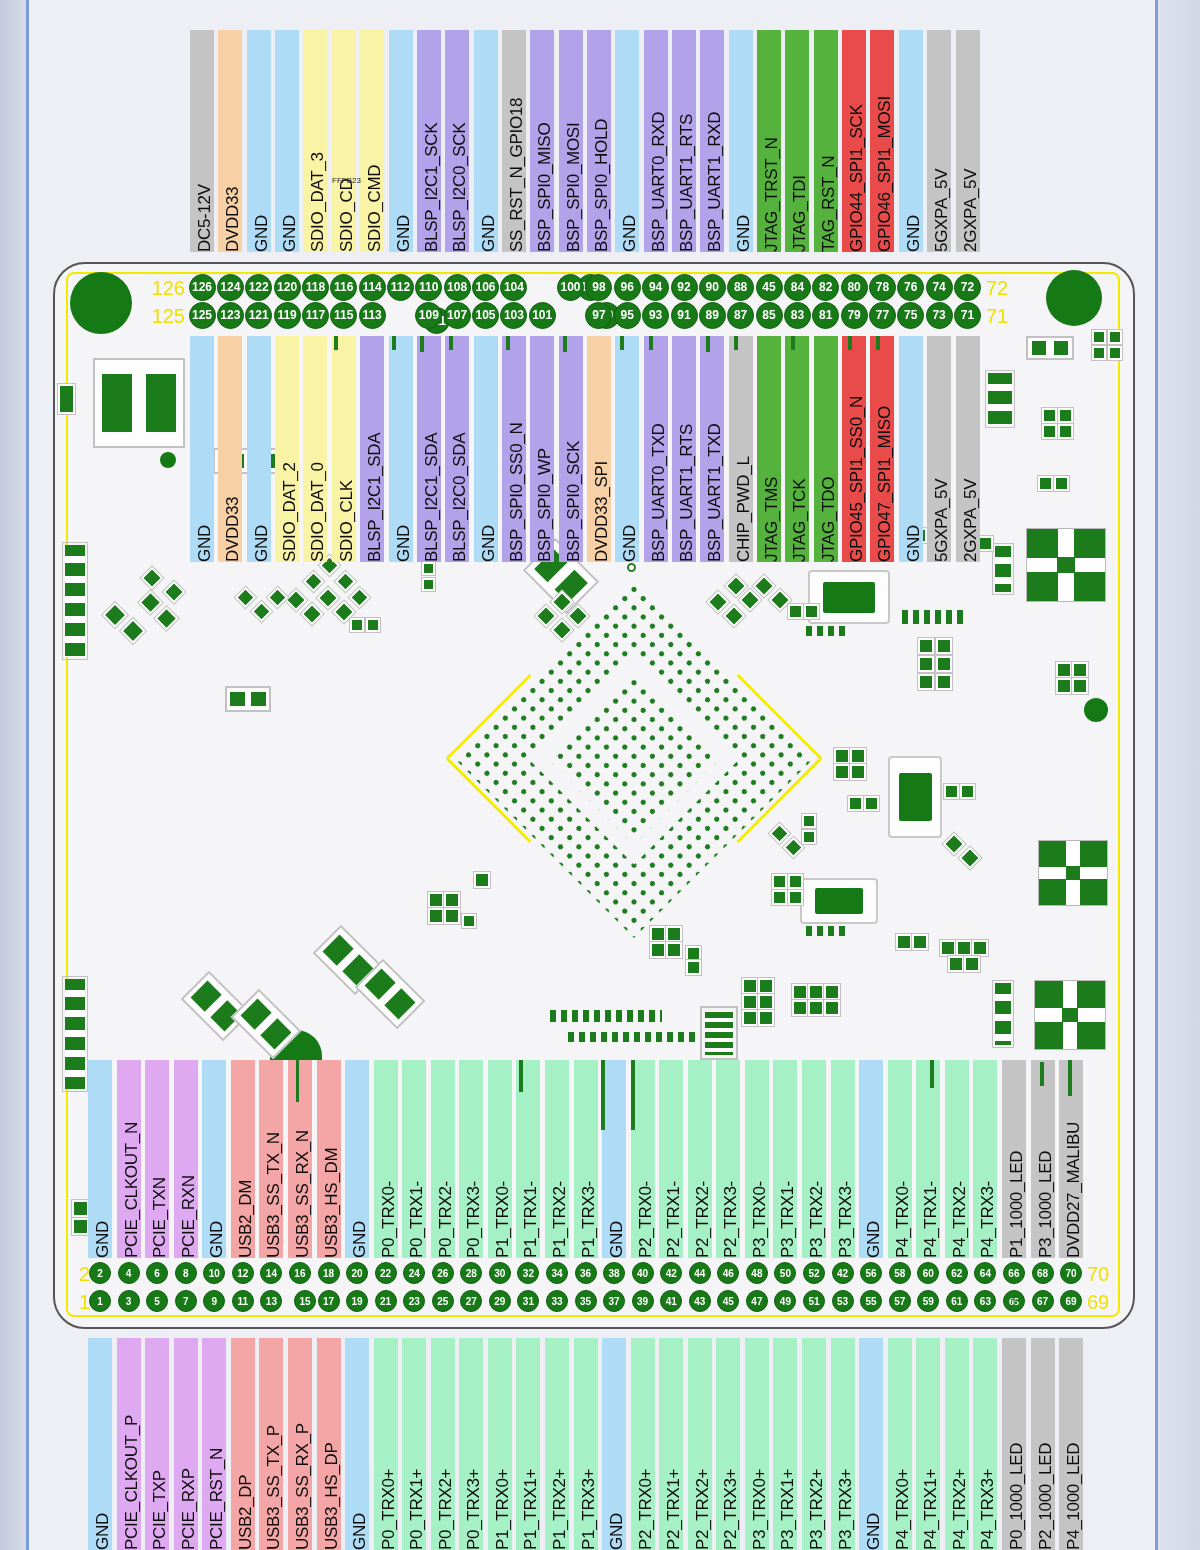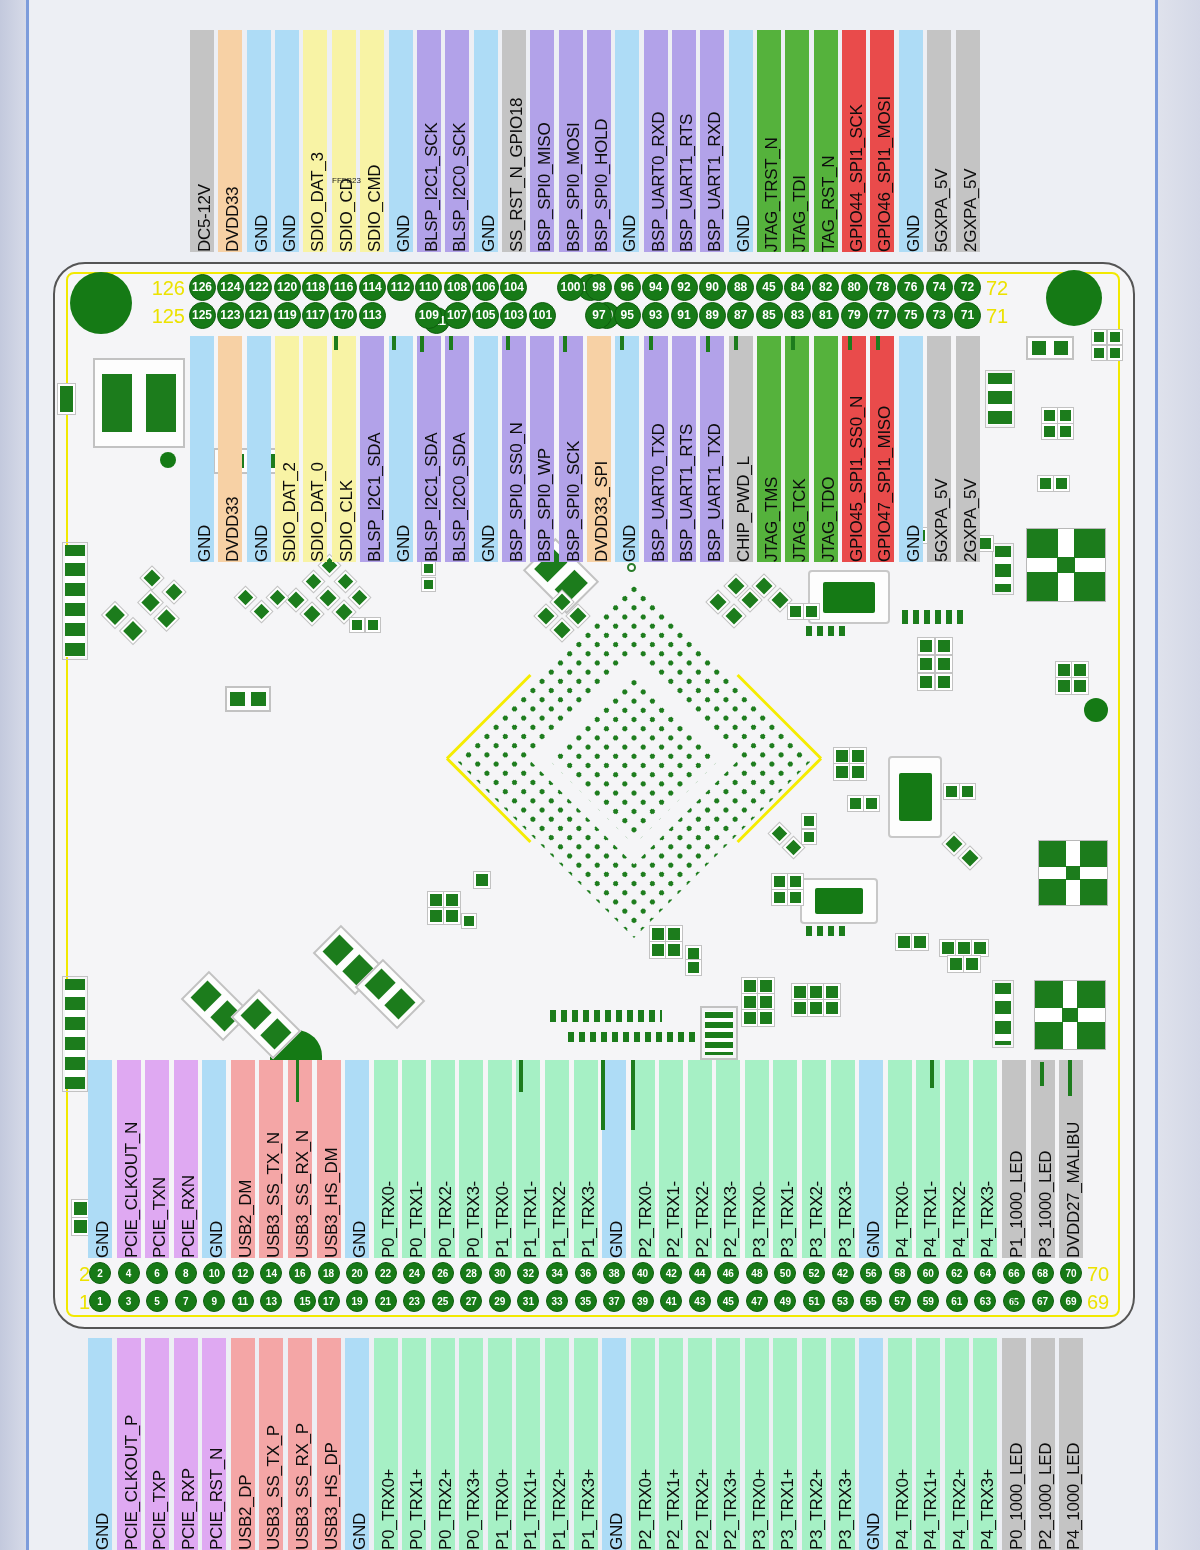--- a/index.html
+++ b/index.html
@@ -495,21 +495,21 @@
       <div class="pin big" style="left: 840.6px; top: 273.5px;">80</div>
       <div class="pin big" style="left: 868.9px; top: 273.5px;">78</div>
       <div class="pin big" style="left: 897.3px; top: 273.5px;">76</div>
       <div class="pin big" style="left: 925.6px; top: 273.5px;">74</div>
       <div class="pin big" style="left: 954px; top: 273.5px;">72</div>
       <div class="pin big" style="left: 188.5px; top: 301.5px;">125</div>
       <div class="pin big" style="left: 216.8px; top: 301.5px;">123</div>
       <div class="pin big" style="left: 245.2px; top: 301.5px;">121</div>
       <div class="pin big" style="left: 273.6px; top: 301.5px;">119</div>
       <div class="pin big" style="left: 301.9px; top: 301.5px;">117</div>
-      <div class="pin big" style="left: 330.3px; top: 301.5px;">170</div>
+      <div class="pin big" style="left: 330.3px; top: 301.5px;">115</div>
       <div class="pin big" style="left: 358.6px; top: 301.5px;">113</div>
       <div class="pin big" style="left: 387px; top: 307px; margin-left: 36px;">111</div>
       <div class="pin big" style="left: 415.3px; top: 301.5px;">109</div>
       <div class="pin big" style="left: 443.6px; top: 301.5px;">107</div>
       <div class="pin big" style="left: 472px; top: 301.5px;">105</div>
       <div class="pin big" style="left: 500.4px; top: 301.5px;">103</div>
       <div class="pin big" style="left: 528.7px; top: 301.5px;">101</div>
       <div class="pin big" style="left: 557px; top: 301.5px; margin-left: 36px;">99</div>
       <div class="pin big" style="left: 585.4px; top: 301.5px; text-align: center;">97</div>
       <div class="pin big" style="left: 613.8px; top: 301.5px;">95</div>

